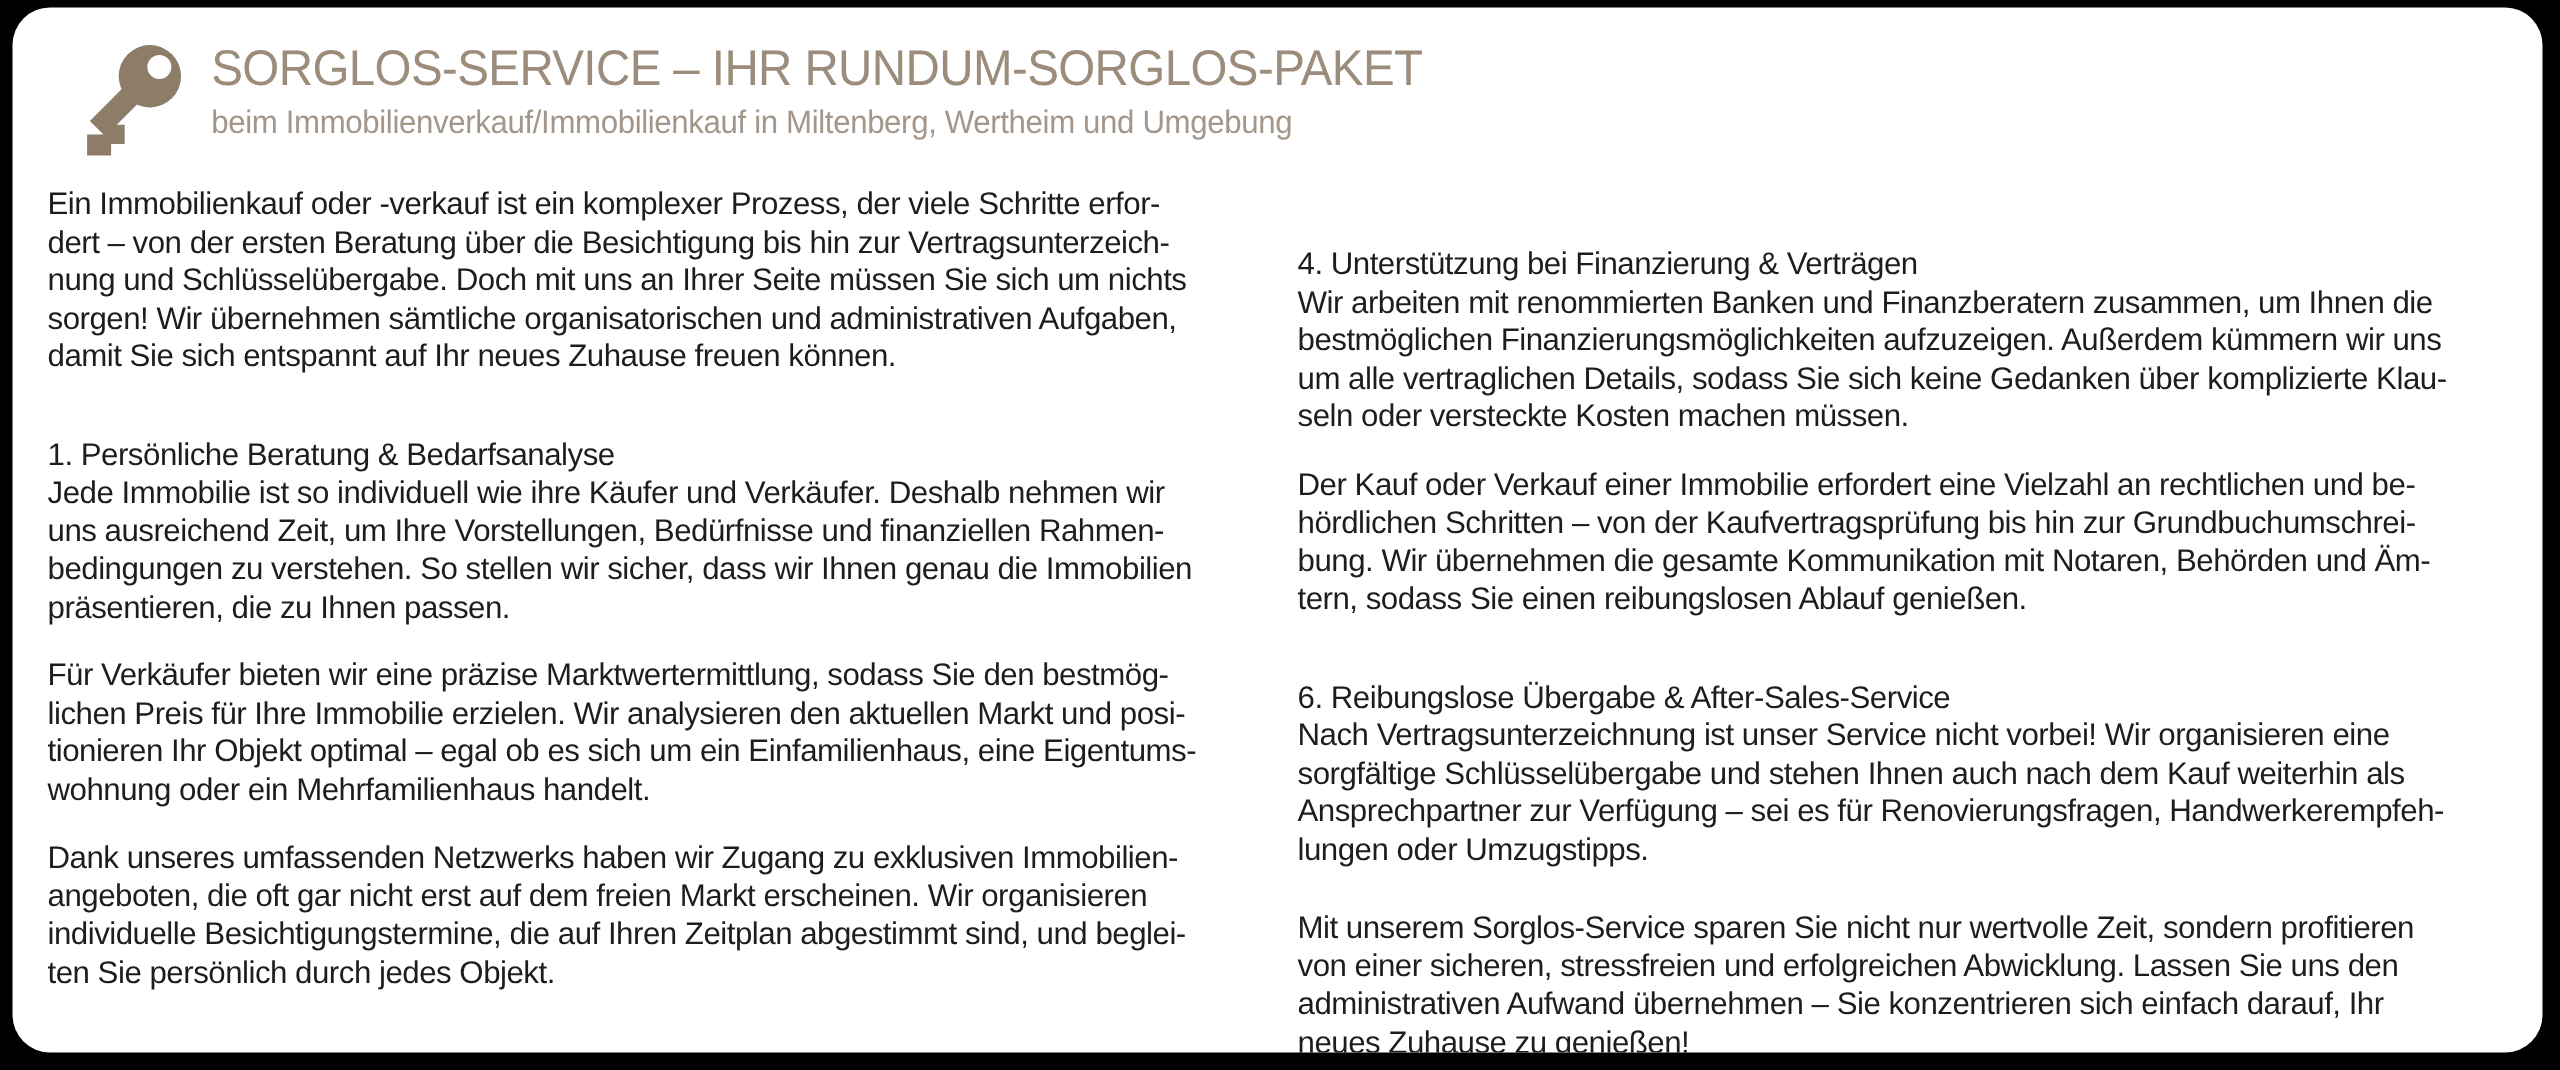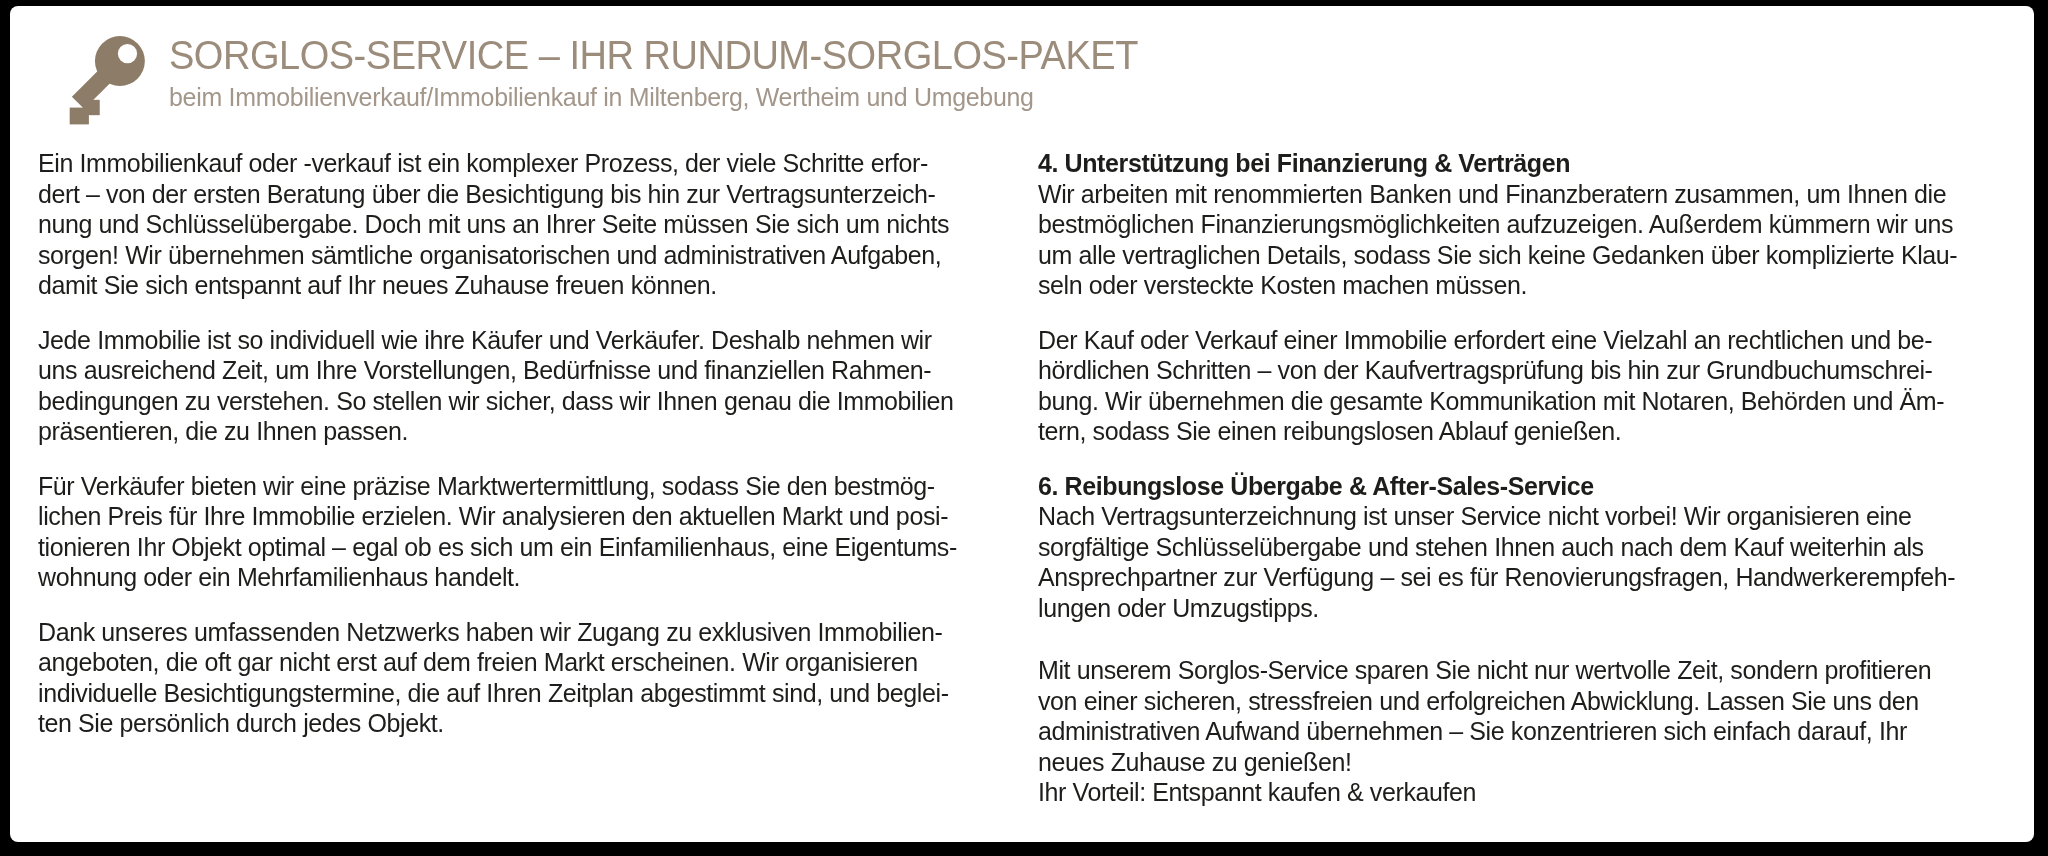--- a/index.html
+++ b/index.html
@@ -16,21 +16,21 @@
     width:2048px;height:856px;
     background:var(--page-bg);
     position:relative;
     font-family:"Liberation Sans","DejaVu Sans",sans-serif;
     overflow:hidden;
   }
   .card{
     position:absolute;
     left:10px;top:6px;right:14px;bottom:14px;
     background:var(--card-bg);
-    border-radius:8px;
+    border-radius:30px;
     overflow:hidden;
   }
   .header{
     height:136px;
     display:flex;
     align-items:flex-start;
     padding:27px 0 0 45px;
     gap:18px;
   }
   .key-wrap{flex:0 0 auto;width:96px;height:96px;}
@@ -66,22 +66,23 @@
   }
   .body-text, .section-heading{
     margin:0;
     font-size:25px;
     line-height:30.5px;
     letter-spacing:-0.4px;
     color:var(--text-color);
     white-space:pre-line;
   }
   .section-heading{
-    font-weight:700;
+    font-weight:400;
     white-space:nowrap;
+    margin-top:48px;
   }
   .block{margin-top:24px;}
   .closing{margin-top:32px;}
 </style>
 </head>
 <body>
 
 <div class="card">
 
   <header class="header">
@@ -105,20 +106,21 @@
   <main class="content">
 
     <section class="col">
       <p class="body-text">Ein Immobilienkauf oder -verkauf ist ein komplexer Prozess, der viele Schritte erfor-
 dert – von der ersten Beratung über die Besichtigung bis hin zur Vertragsunterzeich-
 nung und Schlüsselübergabe. Doch mit uns an Ihrer Seite müssen Sie sich um nichts
 sorgen! Wir übernehmen sämtliche organisatorischen und administrativen Aufgaben,
 damit Sie sich entspannt auf Ihr neues Zuhause freuen können.</p>
 
       <div class="block">
+        <h3 class="section-heading">1. Persönliche Beratung &amp; Bedarfsanalyse</h3>
         <p class="body-text">Jede Immobilie ist so individuell wie ihre Käufer und Verkäufer. Deshalb nehmen wir
 uns ausreichend Zeit, um Ihre Vorstellungen, Bedürfnisse und finanziellen Rahmen-
 bedingungen zu verstehen. So stellen wir sicher, dass wir Ihnen genau die Immobilien
 präsentieren, die zu Ihnen passen.</p>
       </div>
 
       <div class="block">
         <p class="body-text">Für Verkäufer bieten wir eine präzise Marktwertermittlung, sodass Sie den bestmög-
 lichen Preis für Ihre Immobilie erzielen. Wir analysieren den aktuellen Markt und posi-
 tionieren Ihr Objekt optimal – egal ob es sich um ein Einfamilienhaus, eine Eigentums-

